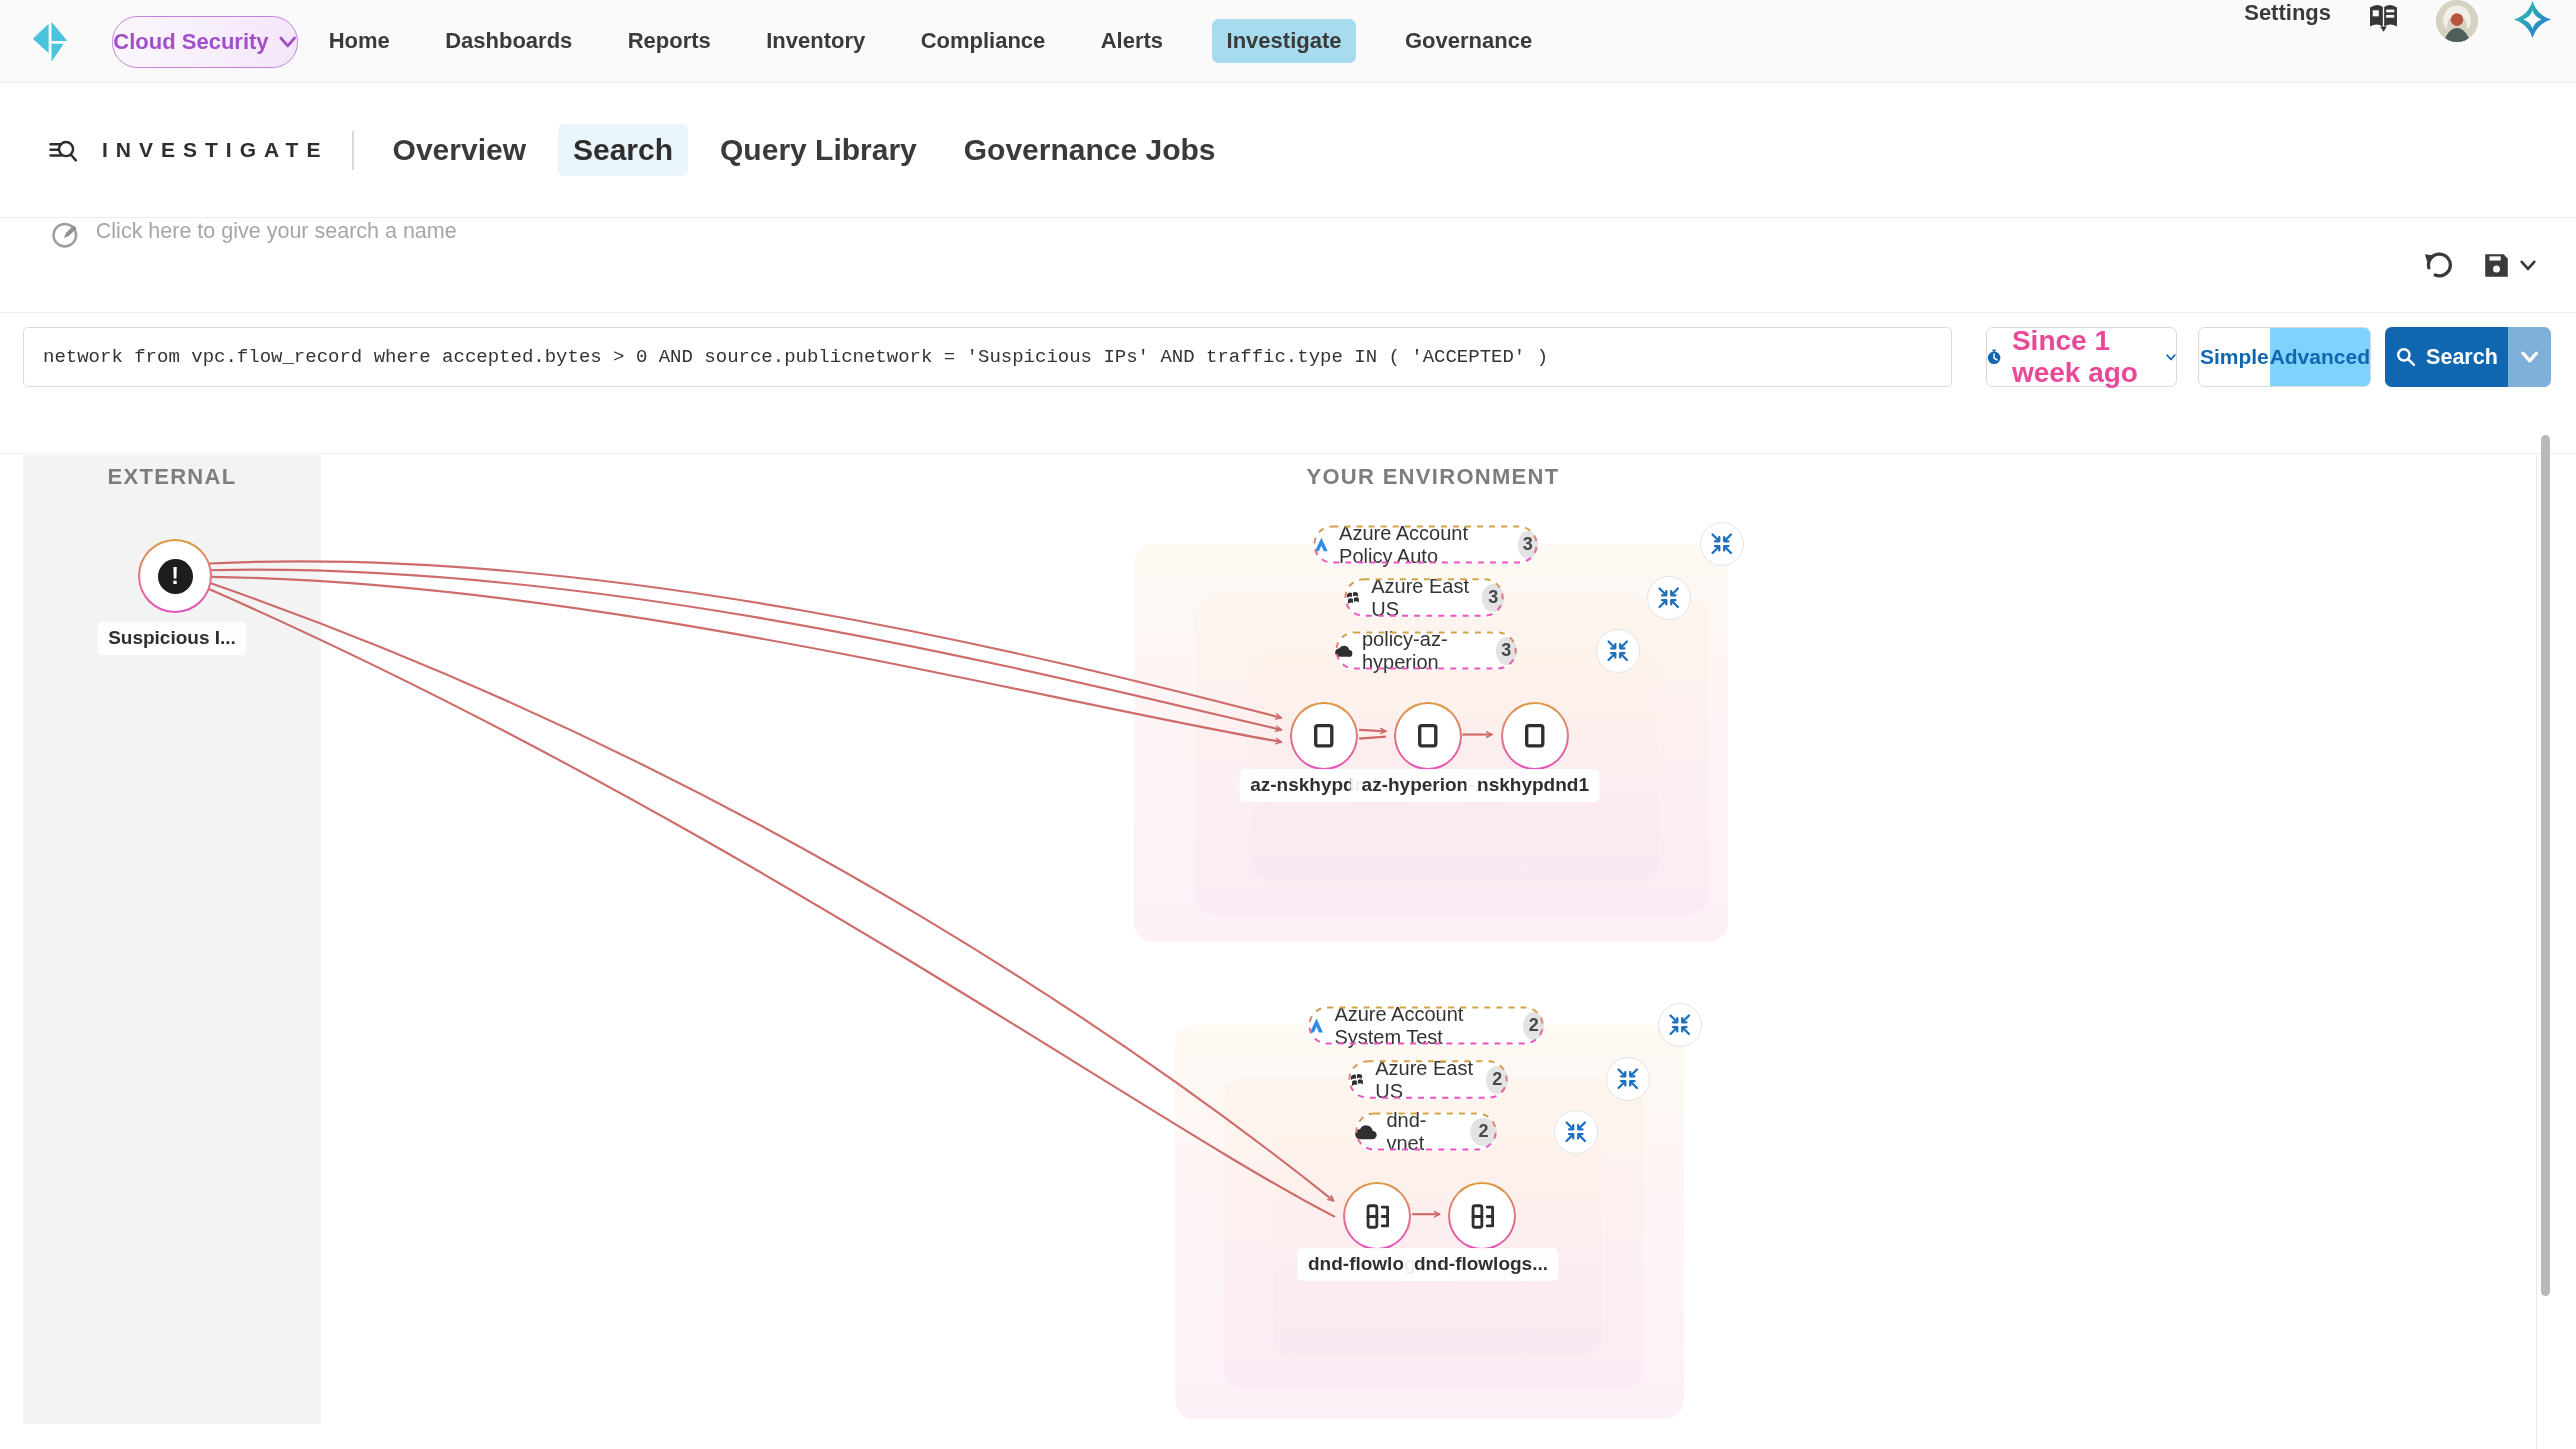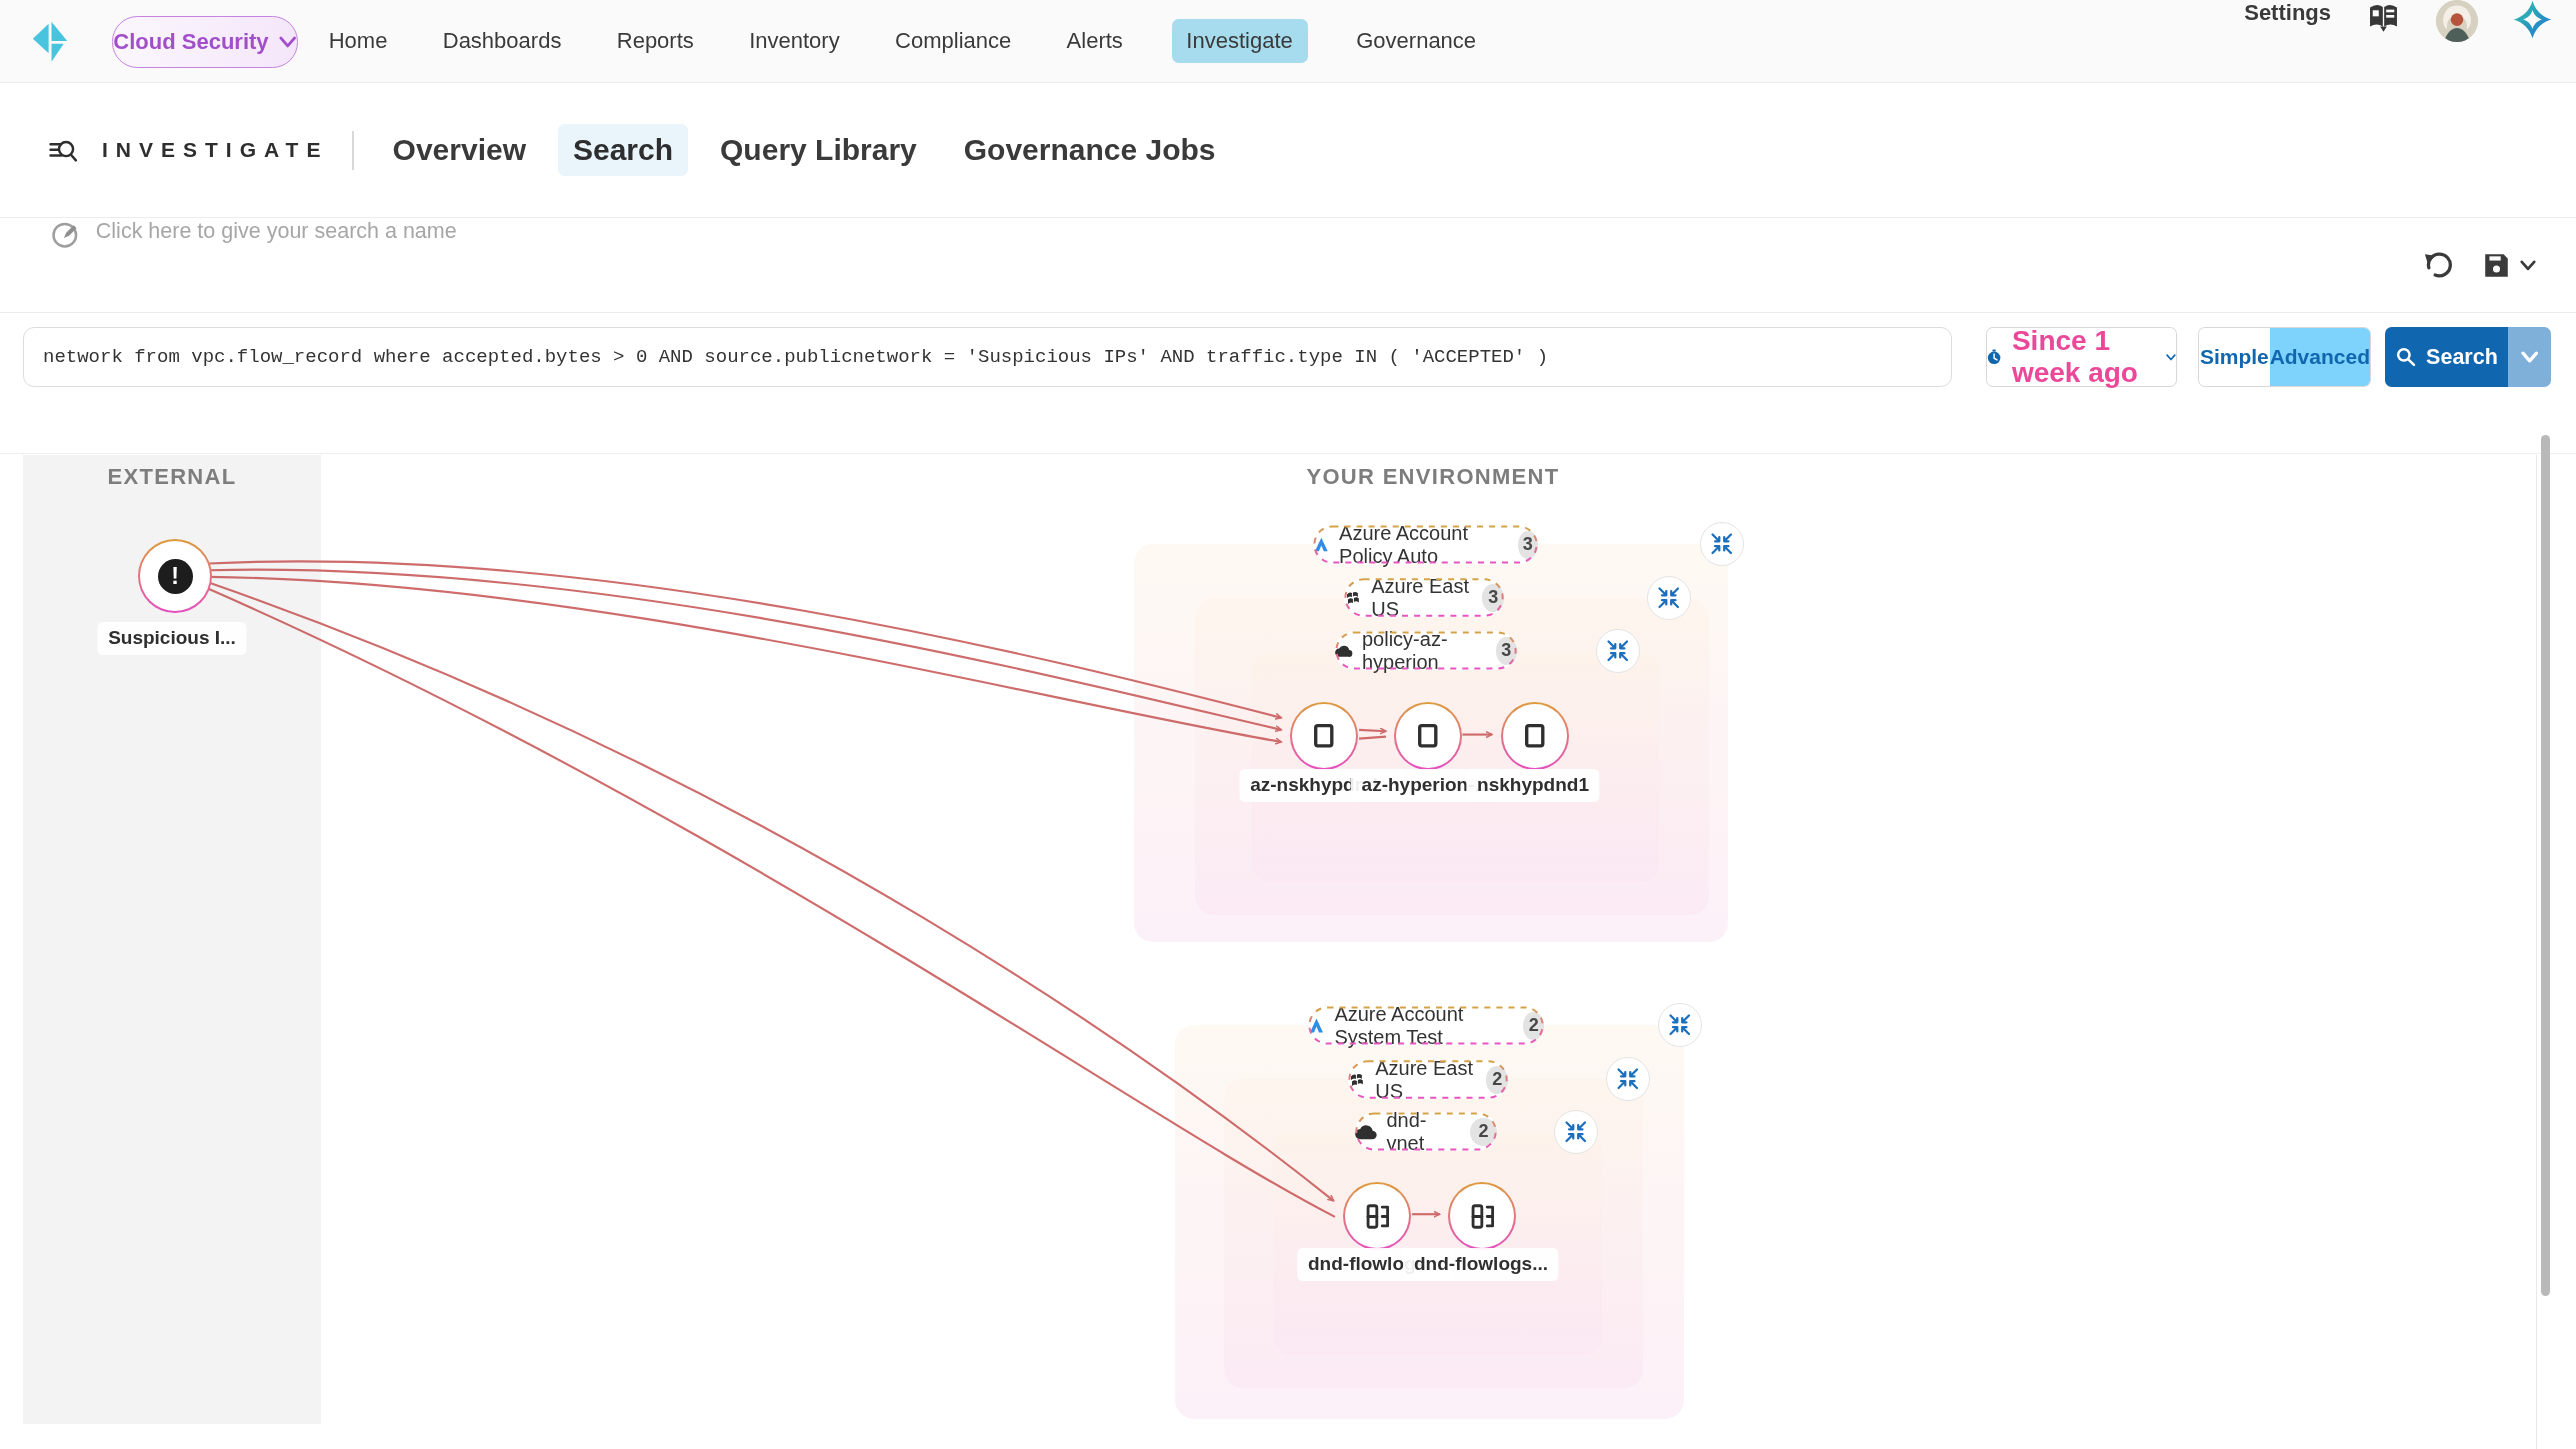--- a/index.html
+++ b/index.html
@@ -9,40 +9,40 @@
   
   .band-top{left:0;top:0;width:2576px;height:82px;background:#fafafa;border-bottom:1.3px solid #ececec}
   .band-2{left:0;top:83px;width:2576px;height:134px;border-bottom:1.3px solid #ececec;background:#fff}
   .band-3{left:0;top:219px;width:2576px;height:93px;border-bottom:1.3px solid #ececec;background:#fff}
   
   .brand-pill{left:112px;top:16px;height:50px;width:184px;border-radius:25.5px;
       border:1.3px solid #c583dd;background:linear-gradient(90deg,#fbf7fd 0%,#f4e6fa 100%);
       display:flex;align-items:center;justify-content:center;gap:10.7px;color:#a14fc9;
       font-size:22px;font-weight:700}
   .topnav-items{left:322px;top:0;height:82px;display:flex;align-items:center;gap:42px;
-      font-size:22px;font-weight:400;color:#3a3a3a}
+      font-size:22px;font-weight:700;color:#3a3a3a}
   .topnav-items .item{padding:9.4px 6.7px;border-radius:6.7px;cursor:pointer;white-space:nowrap}
   .topnav-items .item.active{background:#a7dbee;padding:9.4px 14.8px}
   .nav-right{right:24px;top:0;height:82px;display:flex;gap:35px}
   .settings{font-size:22px;font-weight:600;color:#3a3a3a}
   .avatar{width:42px;height:42px;border-radius:50%;overflow:hidden;background:#d6d1c0}
   
   .inv-bar{left:47px;top:83px;height:134px;display:flex;align-items:center;gap:24px}
   .inv-title{font-size:21px;font-weight:600;letter-spacing:8px;color:#2e2e2e}
   .vdiv{width:1.3px;height:39px;background:#d9d9d9}
   .tabs{display:flex;align-items:center;gap:17.4px;font-size:30px;font-weight:600;color:#3a3a3a}
   .tabs .tab{padding:8.7px 14.8px;border-radius:6.7px;cursor:pointer;white-space:nowrap}
   .tabs .tab.active{background:#e9f4fb;color:#2e2e2e}
   
   .name-row{left:50px;top:219px;height:93px;display:flex;gap:14.8px}
   .name-placeholder{font-size:21.5px;color:#a6a6a6}
   .name-actions{right:40px;top:219px;height:93px;display:flex;align-items:center;gap:27px}
   
   .query-box{left:23px;top:327px;width:1929px;height:60px;background:#fff;border:1.3px solid #dcdcdc;
-      border-radius:11px;box-sizing:border-box;display:flex;align-items:center;padding:0 19px;
+      border-radius:5px;box-sizing:border-box;display:flex;align-items:center;padding:0 19px;
       font-family:"Liberation Mono","DejaVu Sans Mono",monospace;font-size:19px;color:#333;white-space:pre}
   .wavy{text-decoration-style:wavy;text-decoration-color:#e05a52;text-decoration-thickness:1.3px;text-underline-offset:4px}
   .time-btn{left:1986px;top:327px;width:191px;height:60px;border:1.3px solid #d8d8d8;border-radius:6.7px;
       box-sizing:border-box;background:#fff;display:flex;align-items:center;justify-content:center;gap:10.7px;
       color:#ec4899;font-size:28px;font-weight:600}
   .seg{left:2198px;top:327px;width:173px;height:60px;border:1.3px solid #d8d8d8;border-radius:6.7px;
       box-sizing:border-box;overflow:hidden;display:flex;font-size:21px;font-weight:600;color:#1166b0}
   .seg .opt{flex:1;display:flex;align-items:center;justify-content:center;cursor:pointer}
   .seg .opt.sel{background:#7dd3fc}
   .search-split{left:2385px;top:327px;width:166px;height:60px;border-radius:6.7px;overflow:hidden;display:flex}

